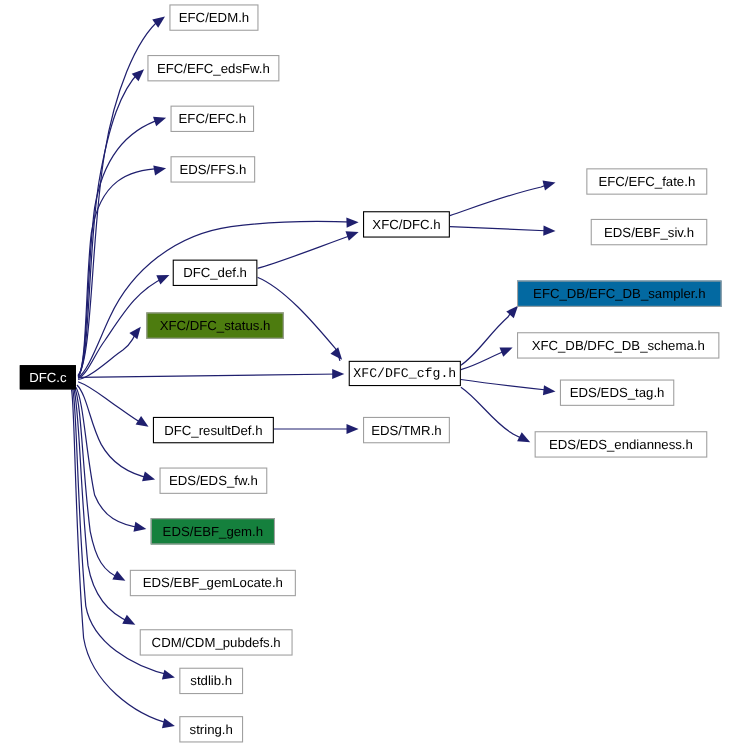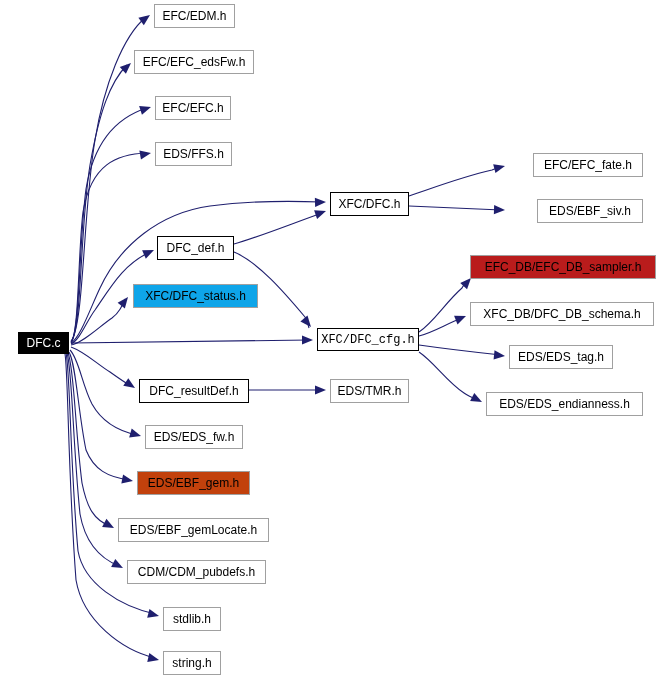--- a/index.html
+++ b/index.html
@@ -137,54 +137,54 @@
       </div>
       <div class="node-box leaf" style="left: 155px; top: 142px; width: 77px; height: 24px; background: rgb(255, 255, 255); color: rgb(0, 0, 0); border-color: rgb(160, 160, 160);">
         <span class="node-label">EDS/FFS.h</span>
       </div>
       <div class="node-box branch" style="left: 330px; top: 192px; width: 79px; height: 24px; background: rgb(255, 255, 255); color: rgb(0, 0, 0); border-color: rgb(0, 0, 0);">
         <span class="node-label">XFC/DFC.h</span>
       </div>
       <div class="node-box branch" style="left: 157px; top: 236px; width: 77px; height: 24px; background: rgb(255, 255, 255); color: rgb(0, 0, 0); border-color: rgb(0, 0, 0);">
         <span class="node-label">DFC_def.h</span>
       </div>
-      <div class="node-box leaf" style="left: 133px; top: 284px; width: 125px; height: 24px; background: #0ea5e9; color: rgb(0, 0, 0); border-color: rgb(160, 160, 160);">
+      <div class="node-box leaf" style="left: 133px; top: 284px; width: 125px; height: 24px; background: #4d7c0f; color: rgb(0, 0, 0); border-color: rgb(160, 160, 160);">
         <span class="node-label">XFC/DFC_status.h</span>
       </div>
       <div class="node-box branch" style="left: 317px; top: 328px; width: 102px; height: 23px; background: rgb(255, 255, 255); color: rgb(0, 0, 0); border-color: rgb(0, 0, 0); font-family: Liberation Mono, monospace;">
         <span class="node-label">XFC/DFC_cfg.h</span>
       </div>
       <div class="node-box branch" style="left: 139px; top: 379px; width: 110px; height: 24px; background: rgb(255, 255, 255); color: rgb(0, 0, 0); border-color: rgb(0, 0, 0);">
         <span class="node-label">DFC_resultDef.h</span>
       </div>
       <div class="node-box leaf" style="left: 145px; top: 425px; width: 98px; height: 24px; background: rgb(255, 255, 255); color: rgb(0, 0, 0); border-color: rgb(160, 160, 160);">
         <span class="node-label">EDS/EDS_fw.h</span>
       </div>
-      <div class="node-box leaf" style="left: 137px; top: 471px; width: 113px; height: 24px; background: #c2410c; color: rgb(0, 0, 0); border-color: rgb(160, 160, 160);">
+      <div class="node-box leaf" style="left: 137px; top: 471px; width: 113px; height: 24px; background: #15803d; color: rgb(0, 0, 0); border-color: rgb(160, 160, 160);">
         <span class="node-label">EDS/EBF_gem.h</span>
       </div>
       <div class="node-box leaf" style="left: 118px; top: 518px; width: 151px; height: 24px; background: rgb(255, 255, 255); color: rgb(0, 0, 0); border-color: rgb(160, 160, 160);">
         <span class="node-label">EDS/EBF_gemLocate.h</span>
       </div>
-      <div class="node-box leaf" style="left: 127px; top: 560px; width: 139px; height: 24px; background: rgb(255, 255, 255); color: rgb(0, 0, 0); border-color: rgb(160, 160, 160);">
+      <div class="node-box leaf" style="left: 127px; top: 572px; width: 139px; height: 24px; background: rgb(255, 255, 255); color: rgb(0, 0, 0); border-color: rgb(160, 160, 160);">
         <span class="node-label">CDM/CDM_pubdefs.h</span>
       </div>
       <div class="node-box leaf" style="left: 163px; top: 607px; width: 58px; height: 24px; background: rgb(255, 255, 255); color: rgb(0, 0, 0); border-color: rgb(160, 160, 160);">
         <span class="node-label">stdlib.h</span>
       </div>
       <div class="node-box leaf" style="left: 163px; top: 651px; width: 58px; height: 24px; background: rgb(255, 255, 255); color: rgb(0, 0, 0); border-color: rgb(160, 160, 160);">
         <span class="node-label">string.h</span>
       </div>
       <div class="node-box leaf" style="left: 509px; top: 153px; width: 110px; height: 24px; background: rgb(255, 255, 255); color: rgb(0, 0, 0); border-color: rgb(160, 160, 160); margin-left: 24px;">
         <span class="node-label">EFC/EFC_fate.h</span>
       </div>
       <div class="node-box leaf" style="left: 509px; top: 199px; width: 106px; height: 24px; background: rgb(255, 255, 255); color: rgb(0, 0, 0); border-color: rgb(160, 160, 160); margin-left: 28px;">
         <span class="node-label">EDS/EBF_siv.h</span>
       </div>
-      <div class="node-box leaf" style="left: 470px; top: 255px; width: 186px; height: 24px; background: #b91c1c; color: rgb(0, 0, 0); border-color: rgb(160, 160, 160);">
+      <div class="node-box leaf" style="left: 470px; top: 255px; width: 186px; height: 24px; background: #0369a1; color: rgb(0, 0, 0); border-color: rgb(160, 160, 160);">
         <span class="node-label">EFC_DB/EFC_DB_sampler.h</span>
       </div>
       <div class="node-box leaf" style="left: 470px; top: 302px; width: 184px; height: 24px; background: rgb(255, 255, 255); color: rgb(0, 0, 0); border-color: rgb(160, 160, 160);">
         <span class="node-label">XFC_DB/DFC_DB_schema.h</span>
       </div>
       <div class="node-box leaf" style="left: 509px; top: 345px; width: 104px; height: 24px; background: rgb(255, 255, 255); color: rgb(0, 0, 0); border-color: rgb(160, 160, 160);">
         <span class="node-label">EDS/EDS_tag.h</span>
       </div>
       <div class="node-box leaf" style="left: 486px; top: 392px; width: 157px; height: 24px; background: rgb(255, 255, 255); color: rgb(0, 0, 0); border-color: rgb(160, 160, 160);">
         <span class="node-label">EDS/EDS_endianness.h</span>

